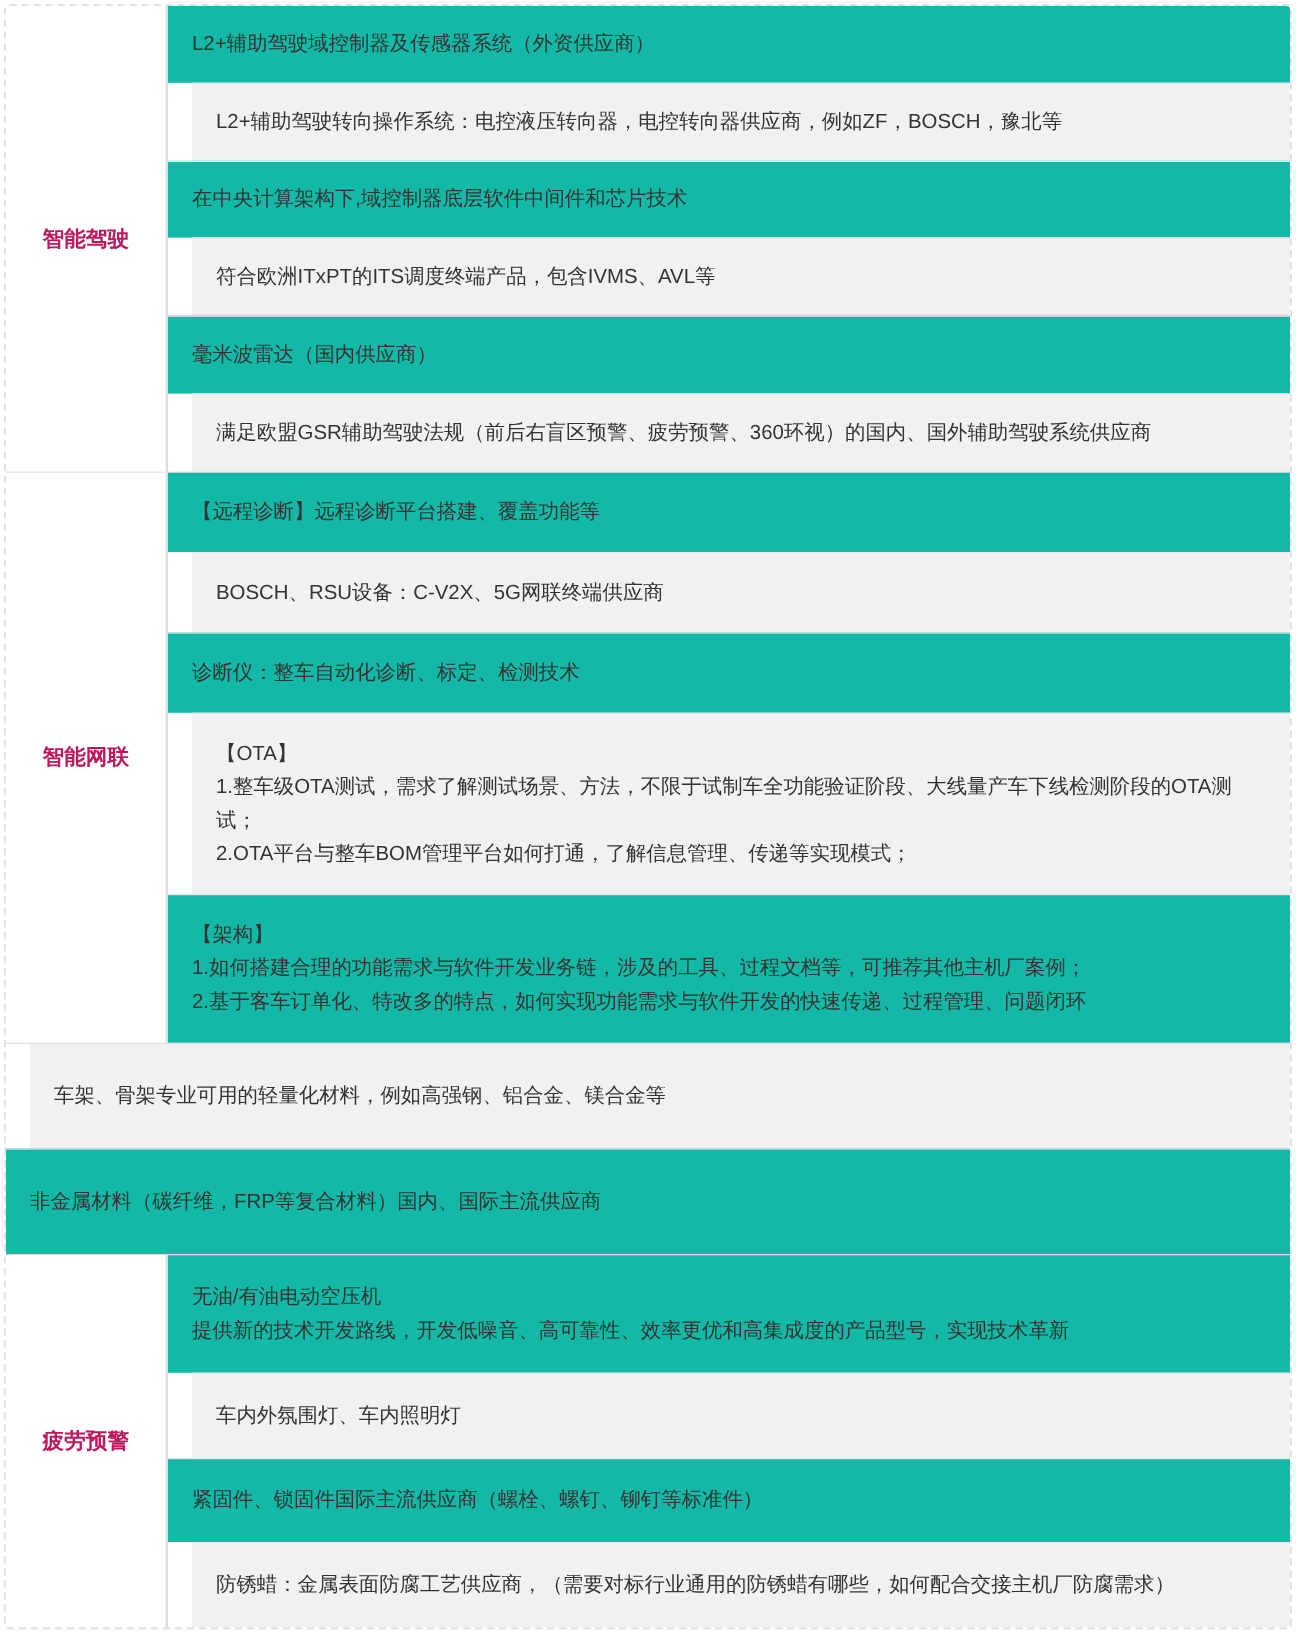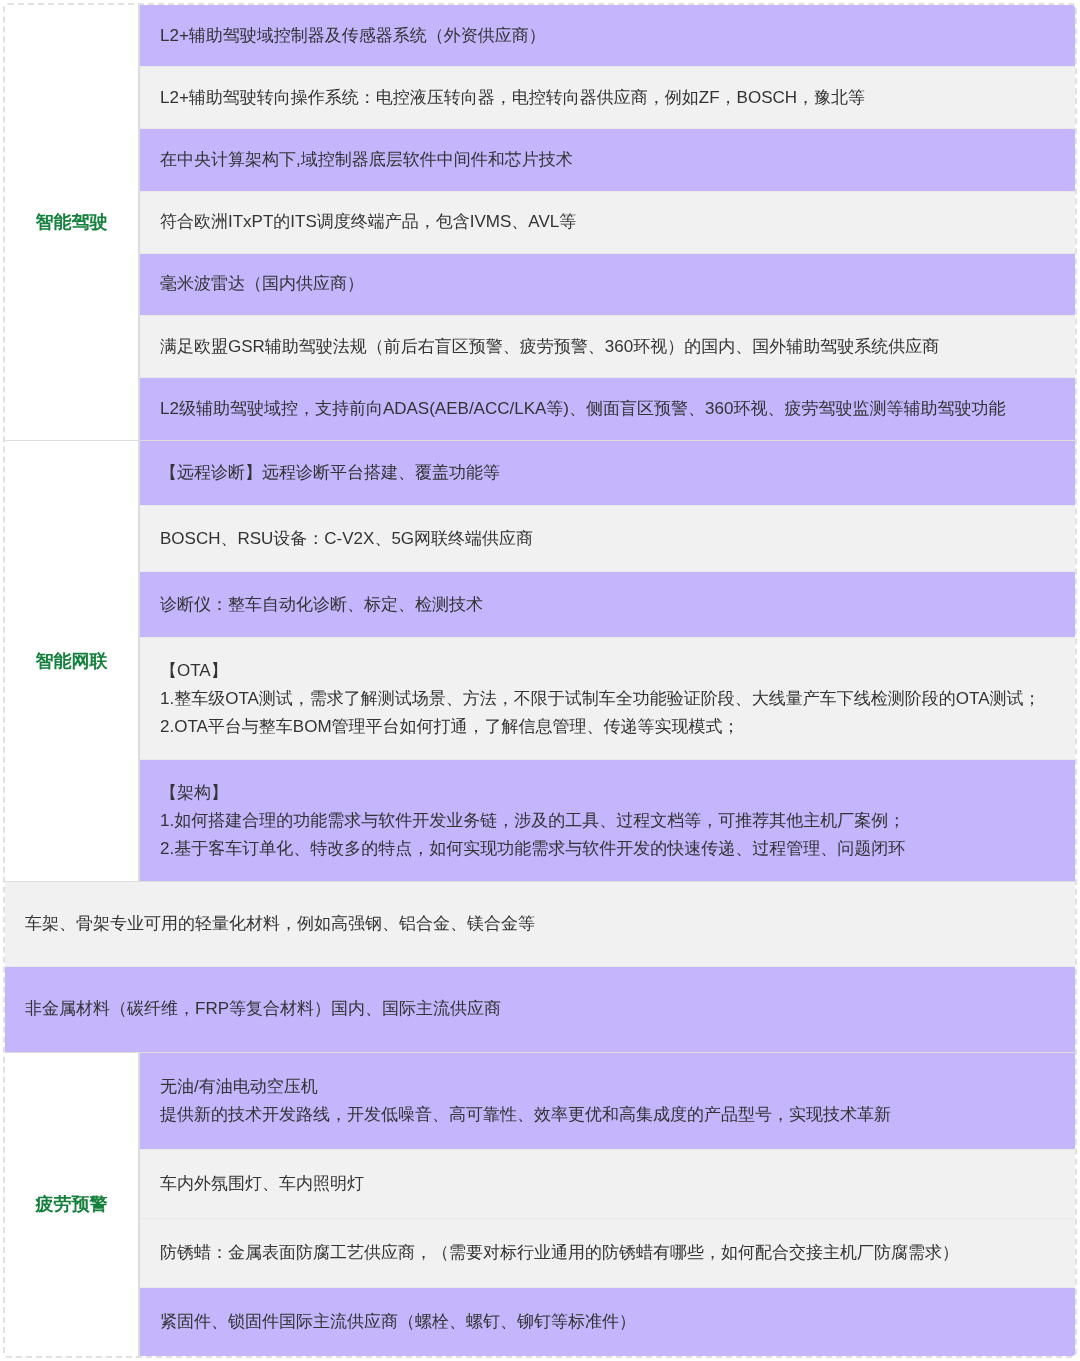--- a/index.html
+++ b/index.html
@@ -27,59 +27,58 @@
   .cat-cell {
     flex: 0 0 135px;
     width: 135px;
     display: flex;
     align-items: center;
     justify-content: center;
     background: #ffffff;
     border-right: 2px solid #dcdcdc;
     font-size: 18px;
     font-weight: bold;
-    color: #15803d;
+    color: #be185d;
     text-align: center;
   }
   .rows {
     flex: 1 1 auto;
     display: flex;
     flex-direction: column;
     min-width: 0;
   }
   .row {
     flex: 1 1 auto;
     display: flex;
     align-items: center;
     padding: 12px 26px 12px 20px;
     font-size: 17px;
     line-height: 28px;
     color: #333333;
-    background: #c4b5fd;
+    background: #14b8a6;
     border-top: 1px solid #e9e9e9;
     white-space: pre-wrap;
   }
   .row:first-child { border-top: none; }
-  .row.alt { background: #f1f1f1; }
+  .row.alt { background: #f1f1f1; margin-left: 20px; }
 </style>
 </head>
 <body>
 
 <div class="table-wrap">
 
   <div class="section">
     <div class="cat-cell">智能驾驶</div>
     <div class="rows">
       <div class="row">L2+辅助驾驶域控制器及传感器系统（外资供应商）</div>
       <div class="row alt">L2+辅助驾驶转向操作系统：电控液压转向器，电控转向器供应商，例如ZF，BOSCH，豫北等</div>
       <div class="row">在中央计算架构下,域控制器底层软件中间件和芯片技术</div>
       <div class="row alt">符合欧洲ITxPT的ITS调度终端产品，包含IVMS、AVL等</div>
       <div class="row">毫米波雷达（国内供应商）</div>
       <div class="row alt">满足欧盟GSR辅助驾驶法规（前后右盲区预警、疲劳预警、360环视）的国内、国外辅助驾驶系统供应商</div>
-      <div class="row">L2级辅助驾驶域控，支持前向ADAS(AEB/ACC/LKA等)、侧面盲区预警、360环视、疲劳驾驶监测等辅助驾驶功能</div>
     </div>
   </div>
 
   <div class="section">
     <div class="cat-cell">智能网联</div>
     <div class="rows">
       <div class="row">【远程诊断】远程诊断平台搭建、覆盖功能等</div>
       <div class="row alt">BOSCH、RSU设备：C-V2X、5G网联终端供应商</div>
       <div class="row">诊断仪：整车自动化诊断、标定、检测技术</div>
       <div class="row alt">【OTA】
@@ -97,18 +96,18 @@
       <div class="row">非金属材料（碳纤维，FRP等复合材料）国内、国际主流供应商</div>
     </div>
   </div>
 
   <div class="section">
     <div class="cat-cell">疲劳预警</div>
     <div class="rows">
       <div class="row">无油/有油电动空压机
 提供新的技术开发路线，开发低噪音、高可靠性、效率更优和高集成度的产品型号，实现技术革新</div>
       <div class="row alt">车内外氛围灯、车内照明灯</div>
+      <div class="row">紧固件、锁固件国际主流供应商（螺栓、螺钉、铆钉等标准件）</div>
       <div class="row alt">防锈蜡：金属表面防腐工艺供应商，（需要对标行业通用的防锈蜡有哪些，如何配合交接主机厂防腐需求）</div>
-      <div class="row">紧固件、锁固件国际主流供应商（螺栓、螺钉、铆钉等标准件）</div>
     </div>
   </div>
 
 </div>
 
 </body></html>

